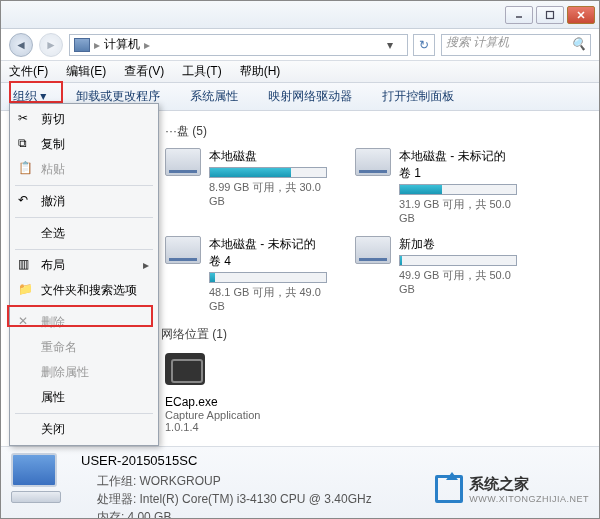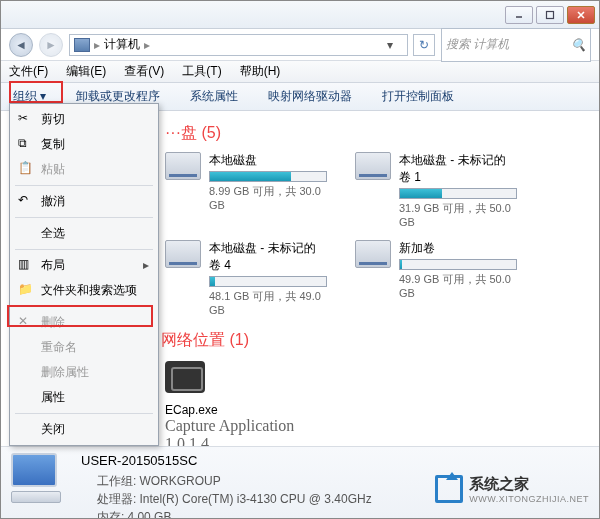--- a/index.html
+++ b/index.html
@@ -7,47 +7,47 @@
 .titlebar { height: 28px; background: linear-gradient(#f5f8fb,#e8eef5); border-bottom: 1px solid #c8d0da; display: flex; justify-content: flex-end; align-items: center; padding-right: 4px; gap: 3px; }
 .winbtn { width: 28px; height: 18px; border: 1px solid #aab; background: linear-gradient(#f9fbfe,#e5ecf5); border-radius: 2px; display: flex; align-items: center; justify-content: center; }
 .winbtn.close { background: linear-gradient(#e87a6a,#c94a36); border-color: #a73; }
 .addrbar { height: 32px; display: flex; align-items: center; padding: 4px 8px; gap: 6px; border-bottom: 1px solid #d8dde4; }
 .navbtn { width: 24px; height: 24px; border-radius: 50%; background: radial-gradient(#e8eef7,#c5d1e0); border: 1px solid #a9b6c7; display: flex; align-items: center; justify-content: center; color: #56677d; }
 .addrbox { flex: 1; height: 22px; border: 1px solid #b5c0ce; background: #fff; display: flex; align-items: center; padding: 0 4px; gap: 4px; }
 .addr-icon { width: 16px; height: 14px; background: linear-gradient(#88a8d0,#5a80b0); border: 1px solid #4a6a98; }
 .addr-sep { color: #888; }
 .addr-drop { width: 16px; color: #555; }
 .addr-refresh { width: 22px; height: 22px; border: 1px solid #b5c0ce; background: #fff; display: flex; align-items: center; justify-content: center; color: #4a78b0; margin-left: -1px; }
-.searchbox { width: 150px; height: 22px; border: 1px solid #b5c0ce; background: #fff; display: flex; align-items: center; padding: 16px 4px; color: #999; font-style: italic; gap: 4px; }
+.searchbox { width: 150px; height: 22px; border: 1px solid #b5c0ce; background: #fff; display: flex; align-items: flex-end; padding: 4px 4px; color: #999; font-style: italic; gap: 4px; }
 .menubar { height: 22px; background: linear-gradient(#fafbfc,#eef1f5); border-bottom: 1px solid #d0d6df; display: flex; padding: 0 6px; gap: 14px; }
 .menuitem { padding: 2px 2px; }
 .toolbar { height: 28px; background: linear-gradient(#f7f9fc,#eaf0f7); border-bottom: 1px solid #d0d6df; display: flex; align-items: center; padding: 0 6px; gap: 18px; }
-.toolbtn { padding: 3px 6px; color: #1a3e6e; font-family: Liberation Serif, serif; }
+.toolbtn { padding: 3px 6px; color: #1a3e6e; }
 .org-hl { position: absolute; left: 8px; top: 80px; width: 54px; height: 22px; border: 2px solid #e03030; pointer-events: none; }
 .content { display: flex; height: 340px; }
 .sidebar { width: 150px; border-right: 1px solid #e0e4ea; padding: 6px 4px; overflow: hidden; }
 .tree-item { padding: 3px 2px 3px 18px; display: flex; align-items: center; gap: 4px; white-space: nowrap; }
 .tree-item.l2 { padding-left: 32px; }
 .tree-icon { width: 16px; height: 12px; background: linear-gradient(#a8bfe0,#7090c0); border: 1px solid #5678a0; flex-shrink: 0; }
 .main { flex: 1; padding: 8px 10px; position: relative; }
-.section-title { font-size: 16px; color: #ef4444; padding: 4px 0; }
+.section-title { font-size: 12px; color: #404040; padding: 4px 0; }
 .drives { display: flex; flex-wrap: wrap; gap: 4px 20px; }
 .drive { width: 170px; display: flex; gap: 8px; padding: 4px; }
 .drive-icon { width: 36px; height: 28px; background: linear-gradient(#e8ecf2,#c5cdd9); border: 1px solid #a0a8b5; border-radius: 2px; position: relative; flex-shrink: 0; }
 .drive-icon::after { content: ""; position: absolute; bottom: 2px; left: 3px; right: 3px; height: 3px; background: #5878a8; }
 .drive-info { flex: 1; }
 .drive-name { font-size: 12px; margin-bottom: 2px; }
 .drive-bar { height: 11px; border: 1px solid #9aa5b5; background: #f0f2f5; margin-bottom: 2px; position: relative; overflow: hidden; }
 .drive-fill { height: 100%; background: linear-gradient(#3dc0d8,#1a98b5); }
 .drive-text { font-size: 11px; color: #666; }
 .file-item { display: flex; gap: 10px; padding: 6px 4px; flex-direction: column; }
 .file-icon { width: 40px; height: 32px; background: #333; border-radius: 4px; position: relative; flex-shrink: 0; }
 .file-icon::after { content: ""; position: absolute; top: 6px; left: 6px; width: 28px; height: 20px; border: 2px solid #888; border-radius: 3px; }
 .file-info .fname { font-size: 12px; }
-.file-info .fdesc { font-size: 16px; color: #666; font-family: Liberation Serif, serif; }
+.file-info .fdesc { font-size: 11px; color: #666; }
 .dropdown { position: absolute; left: 8px; top: 102px; width: 150px; background: #f5f6f7; border: 1px solid #9aa3af; box-shadow: 2px 2px 6px rgba(0,0,0,.25); padding: 3px; z-index: 100; }
 .dd-item { padding: 4px 6px 4px 28px; position: relative; }
 .dd-item.disabled { color: #999; }
 .dd-item .dd-icon { position: absolute; left: 5px; top: 4px; width: 14px; height: 14px; }
 .dd-sep { height: 1px; background: #d5d9e0; margin: 3px 2px; }
 .dd-arrow { position: absolute; right: 6px; top: 5px; color: #555; }
 .dd-hl { position: absolute; left: 6px; top: 182px; width: 146px; height: 22px; border: 2px solid #e03030; pointer-events: none; z-index: 101; }
 .detailspane { position: absolute; left: 0; right: 0; bottom: 0; height: 72px; border-top: 1px solid #d8dde4; background: linear-gradient(#f7f9fc,#eef2f7); display: flex; padding: 6px 10px; gap: 14px; }
 .comp-icon { width: 56px; height: 56px; position: relative; }
 .comp-icon .mon { width: 46px; height: 34px; background: linear-gradient(#6aa0e0,#3a70c0); border: 2px solid #c8d2e0; border-radius: 3px; }

